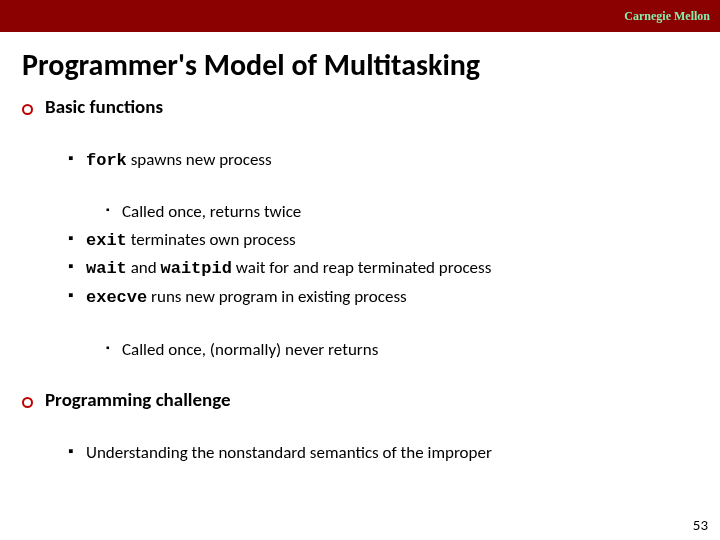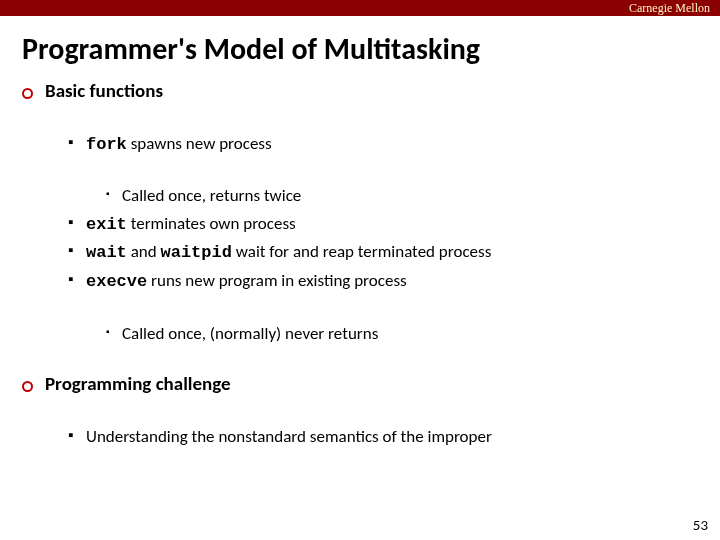--- a/index.html
+++ b/index.html
@@ -1,18 +1,18 @@
 <!DOCTYPE html>
 <html><head>
 <meta charset="utf-8">
 <style>
   * { margin: 0; padding: 0; box-sizing: border-box; }
   html, body { width: 720px; height: 540px; font-family: Calibri, "Segoe UI", Arial, sans-serif; background: #fff; color: #000; }
   .slide { width: 720px; height: 540px; position: relative; }
-  .topbar { width: 100%; height: 16px; background: #8b0000; color: #fef9c3; font-weight: normal; font-size: 12px; display: flex; align-items: center; justify-content: flex-end; padding-right: 10px; font-family: Georgia, 'Times New Roman', serif; }
+  .topbar { width: 100%; height: 32px; background: #8b0000; color: #86efac; font-weight: bold; font-size: 12px; display: flex; align-items: center; justify-content: flex-end; padding-right: 10px; font-family: Georgia, 'Times New Roman', serif; }
   .title { font-size: 30px; font-weight: bold; padding: 14px 18px 10px 22px; font-family: Calibri, Arial, sans-serif; }
   .content { padding: 0 22px; font-size: 17px; line-height: 1.45; }
   .sec { margin-bottom: 24px; }
   .sec-head { display: flex; align-items: center; font-weight: bold; font-size: 19px; margin-bottom: 6px; }
   .bullet-circle { width: 11px; height: 11px; border: 2px solid #c00000; border-radius: 50%; flex: 0 0 auto; margin-top: 5px; margin-right: 12px; }
   ul { list-style: none; margin-top: 27px; }
   ul.lvl1 { margin-left: 46px; }
   ul.lvl1 > li { position: relative; padding-left: 18px; margin-bottom: 3px; }
   ul.lvl1 > li::before { content: "▪"; position: absolute; left: 0; color: #000; font-size: 15px; top: 0; }
   ul.lvl2 { margin-left: 20px; }

